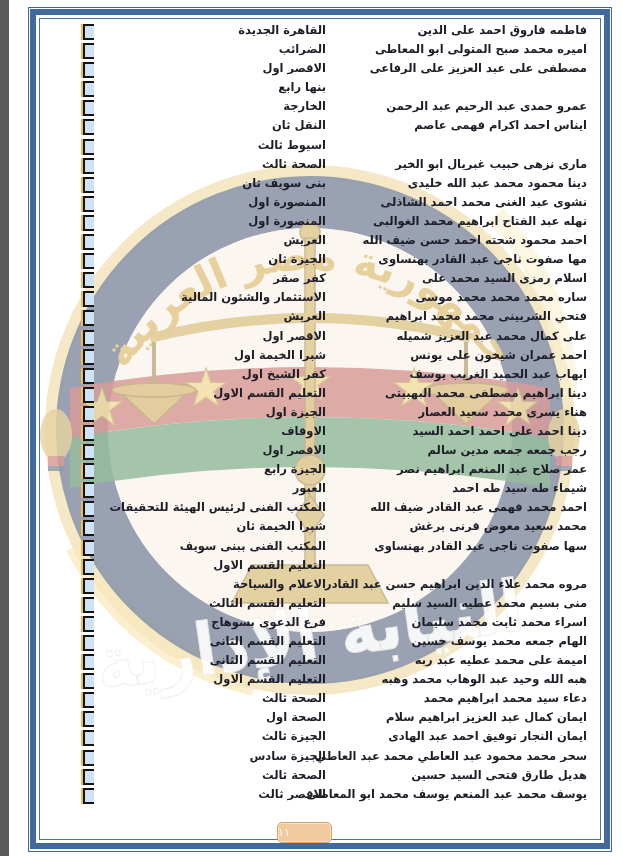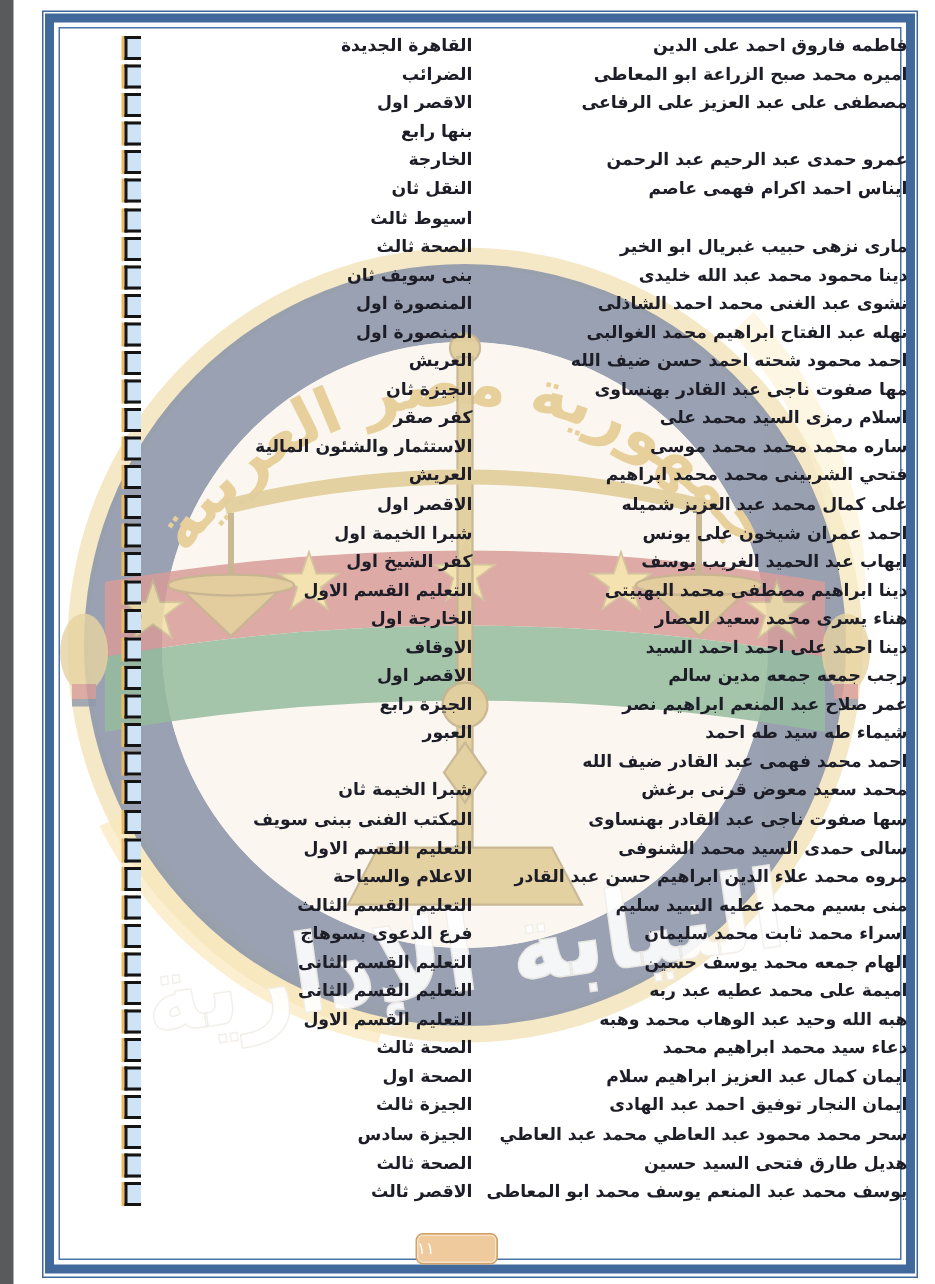--- a/index.html
+++ b/index.html
@@ -12,22 +12,22 @@
   .frame-outer{position:absolute;left:28px;top:7px;width:584px;height:845px;border:1px solid #3f6797;box-sizing:border-box;}
   .frame-thick{position:absolute;left:30px;top:9px;width:580px;height:840px;border:6px solid #42699b;box-sizing:border-box;}
   .frame-inner{position:absolute;left:39px;top:18px;width:562px;height:822px;border:1px solid #4a74a8;box-sizing:border-box;}
   .watermark{position:absolute;left:40px;top:140px;width:540px;height:570px;opacity:.5;pointer-events:none;}
   .rows{position:absolute;left:0;top:21px;width:623px;}
   .row{position:relative;height:19.1px;direction:rtl;}
   .name,.loc{
     position:absolute;top:0;height:19.1px;line-height:19.1px;white-space:nowrap;
     font-size:11.5px;font-weight:700;color:#1d1d27;letter-spacing:0px;
   }
-  .name{right:18px;}
-  .loc{right:308px;}
+  .name{right:36px;}
+  .loc{right:297px;}
   .cbx{
     position:absolute;left:83px;top:3px;width:9px;height:12px;
     background:#cfe3f6;
     border-top:2px solid #141414;border-left:2px solid #141414;border-bottom:2px solid #141414;
     box-shadow:-2px 0 0 #f0b95e;
   }
   .pagenum{
     position:absolute;left:277px;top:822px;width:53px;height:19px;
     background:#eeca9d;border:1px solid #d2a167;border-radius:5px;
     color:#ffffff;font-size:11px;font-weight:400;text-align:left;line-height:19px;
@@ -101,21 +101,21 @@
 </svg>
 
 <div class="rows" id="rows">
   <div class="row">
     <span class="name">فاطمه فاروق احمد على الدين</span>
     <span class="loc">القاهرة الجديدة</span>
     <span class="cbx"></span>
   </div>
 
   <div class="row">
-    <span class="name">اميره محمد صبح الزراعة ابو المعاطى</span>
+    <span class="name">اميره محمد صبح المتولى ابو المعاطى</span>
     <span class="loc">الضرائب</span>
     <span class="cbx"></span>
   </div>
 
   <div class="row">
     <span class="name">مصطفى على عبد العزيز على الرفاعى</span>
     <span class="loc">الاقصر اول</span>
     <span class="cbx"></span>
   </div>
 
@@ -214,21 +214,21 @@
   </div>
 
   <div class="row">
     <span class="name">دينا ابراهيم مصطفى محمد البهبيتى</span>
     <span class="loc">التعليم القسم الاول</span>
     <span class="cbx"></span>
   </div>
 
   <div class="row">
     <span class="name">هناء يسرى محمد سعيد العصار</span>
-    <span class="loc">الخارجة اول</span>
+    <span class="loc">الجيزة اول</span>
     <span class="cbx"></span>
   </div>
 
   <div class="row">
     <span class="name">دينا احمد على احمد احمد السيد</span>
     <span class="loc">الاوقاف</span>
     <span class="cbx"></span>
   </div>
 
   <div class="row">
@@ -244,37 +244,37 @@
   </div>
 
   <div class="row">
     <span class="name">شيماء طه سيد طه احمد</span>
     <span class="loc">العبور</span>
     <span class="cbx"></span>
   </div>
 
   <div class="row">
     <span class="name">احمد محمد فهمى عبد القادر ضيف الله</span>
+    <span class="loc">المكتب الفنى لرئيس الهيئة للتحقيقات</span>
     <span class="cbx"></span>
   </div>
 
   <div class="row">
     <span class="name">محمد سعيد معوض قرنى برغش</span>
     <span class="loc">شبرا الخيمة ثان</span>
     <span class="cbx"></span>
   </div>
 
   <div class="row">
     <span class="name">سها صفوت ناجى عبد القادر بهنساوى</span>
     <span class="loc">المكتب الفنى ببنى سويف</span>
     <span class="cbx"></span>
   </div>
 
   <div class="row">
-    <span class="name">سالى حمدى السيد محمد الشنوفى</span>
     <span class="loc">التعليم القسم الاول</span>
     <span class="cbx"></span>
   </div>
 
   <div class="row">
     <span class="name">مروه محمد علاء الدين ابراهيم حسن عبد القادر</span>
     <span class="loc">الاعلام والسياحة</span>
     <span class="cbx"></span>
   </div>
 

